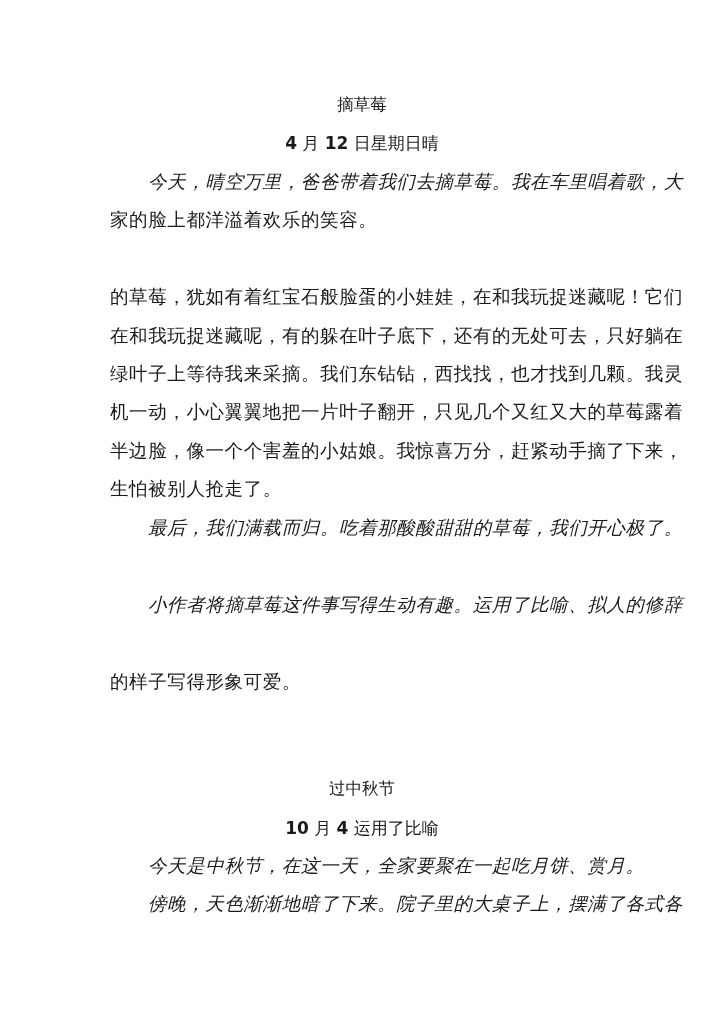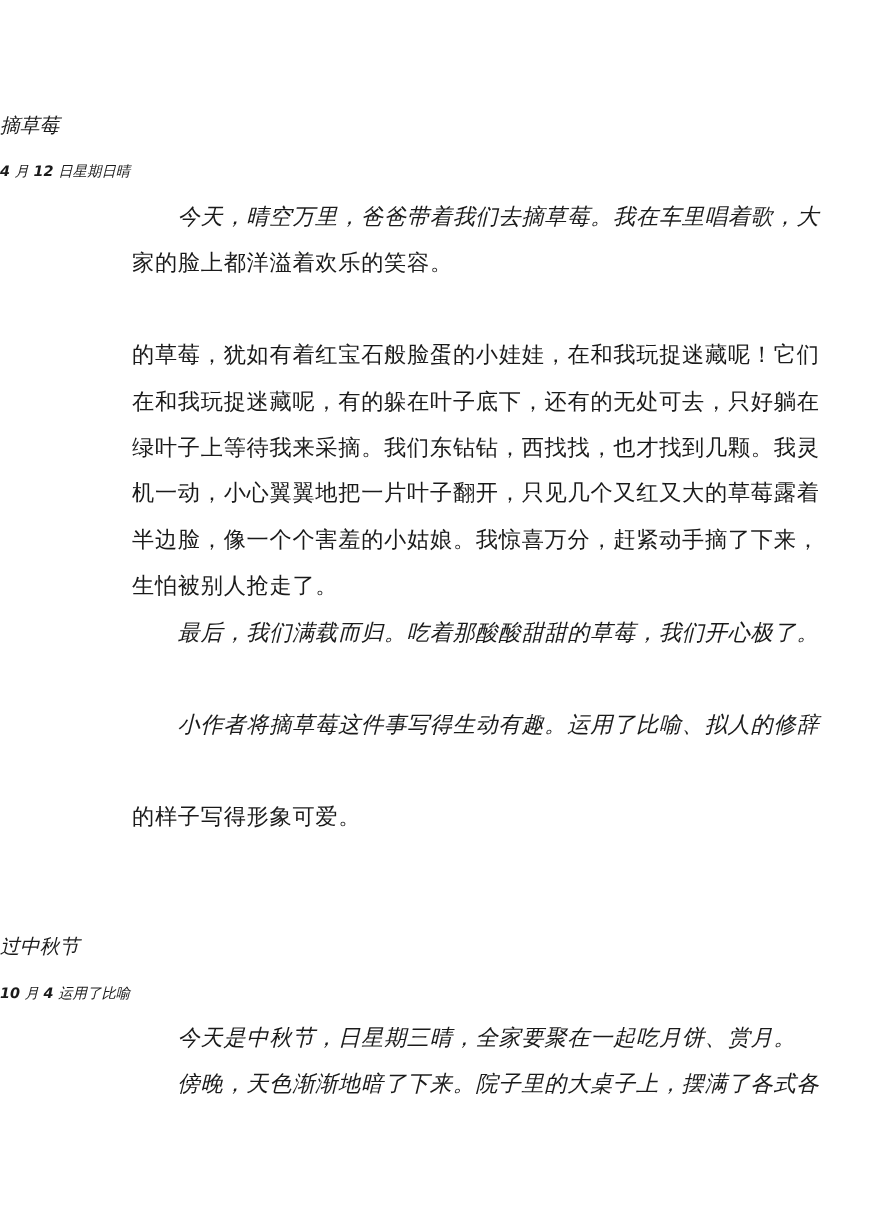--- a/index.html
+++ b/index.html
@@ -2,23 +2,23 @@
 <html><head>
 <meta charset="utf-8">
 <style>
   html, body { margin: 0; padding: 0; background: #ffffff; }
   body { width: 724px; height: 1024px; position: relative; overflow: hidden;
          font-family: "DejaVu Serif", "Liberation Serif", serif; color: #1a1a1a; }
   .page { position: absolute; left: 0; top: 0; width: 724px; height: 1024px; }
   .line { position: absolute; left: 110px; width: 502px; height: 24px; line-height: 24px;
           font-size: 18.5px; white-space: nowrap; letter-spacing: 0.6px; }
   .indent { left: 148px; width: 464px; font-style: italic; }
-  .center { left: 0; width: 724px; letter-spacing: 0; font-style: italic; }
+  .center { left: 0; width: 724px; text-align: center; letter-spacing: 0; }
   .title { font-size: 16.5px; }
-  .date { font-size: 12px; }
+  .date { font-size: 17px; }
   .date b { font-family: "DejaVu Sans", "Liberation Sans", sans-serif; font-weight: bold; }
 </style>
 </head>
 <body>
 
 <div class="page">
 
   <div class="line center title" style="top:93px">摘草莓</div>
   <div class="line center date" style="top:131px"><b>4</b><span> 月 </span><b>12</b><span> 日星期日晴</span></div>
 
@@ -31,16 +31,16 @@
   <div class="line" style="top:439px">半边脸，像一个个害羞的小姑娘。我惊喜万分，赶紧动手摘了下来，</div>
   <div class="line" style="top:477px">生怕被别人抢走了。</div>
   <div class="line indent" style="top:516px">最后，我们满载而归。吃着那酸酸甜甜的草莓，我们开心极了。</div>
 
   <div class="line indent" style="top:593px">小作者将摘草莓这件事写得生动有趣。运用了比喻、拟人的修辞</div>
   <div class="line" style="top:670px">的样子写得形象可爱。</div>
 
   <div class="line center title" style="top:777px">过中秋节</div>
   <div class="line center date" style="top:816px"><b>10</b><span> 月 </span><b>4</b><span> 运用了比喻</span></div>
 
-  <div class="line indent" style="top:854px">今天是中秋节，日星期三晴，全家要聚在一起吃月饼、赏月。</div>
+  <div class="line indent" style="top:854px">今天是中秋节，在这一天，全家要聚在一起吃月饼、赏月。</div>
   <div class="line indent" style="top:892px">傍晚，天色渐渐地暗了下来。院子里的大桌子上，摆满了各式各</div>
 
 </div>
 
 </body></html>

